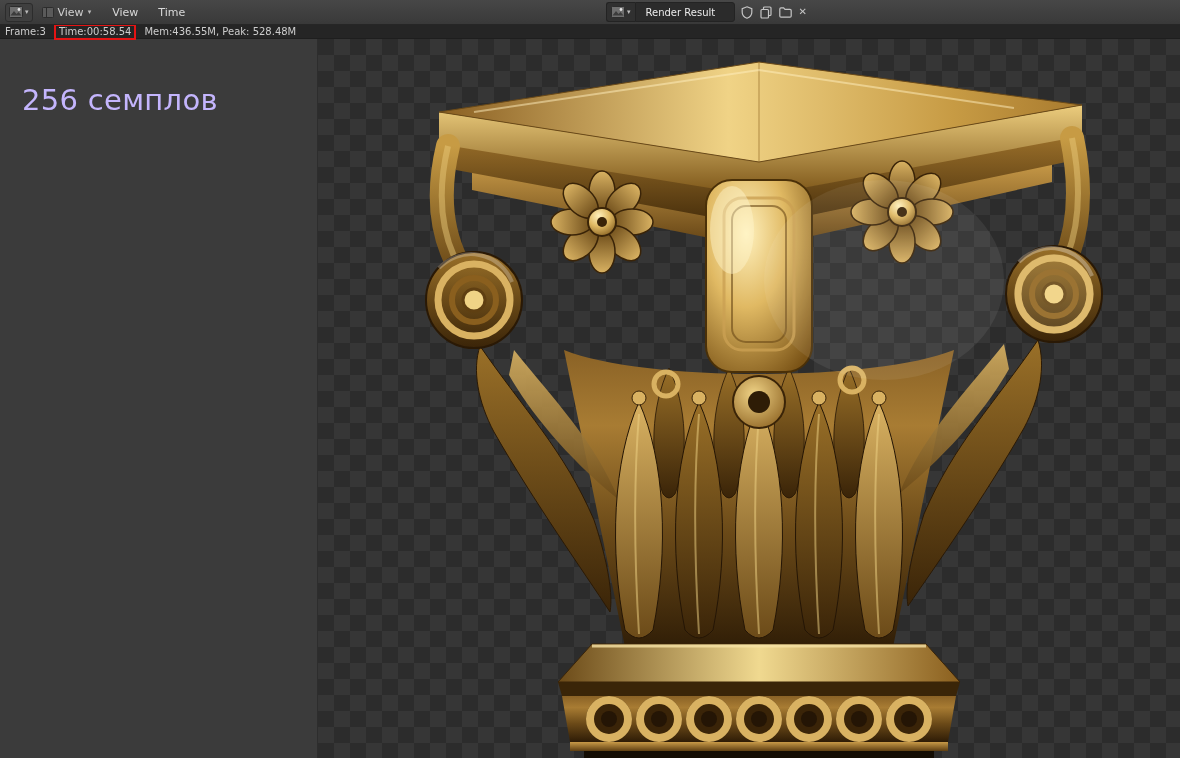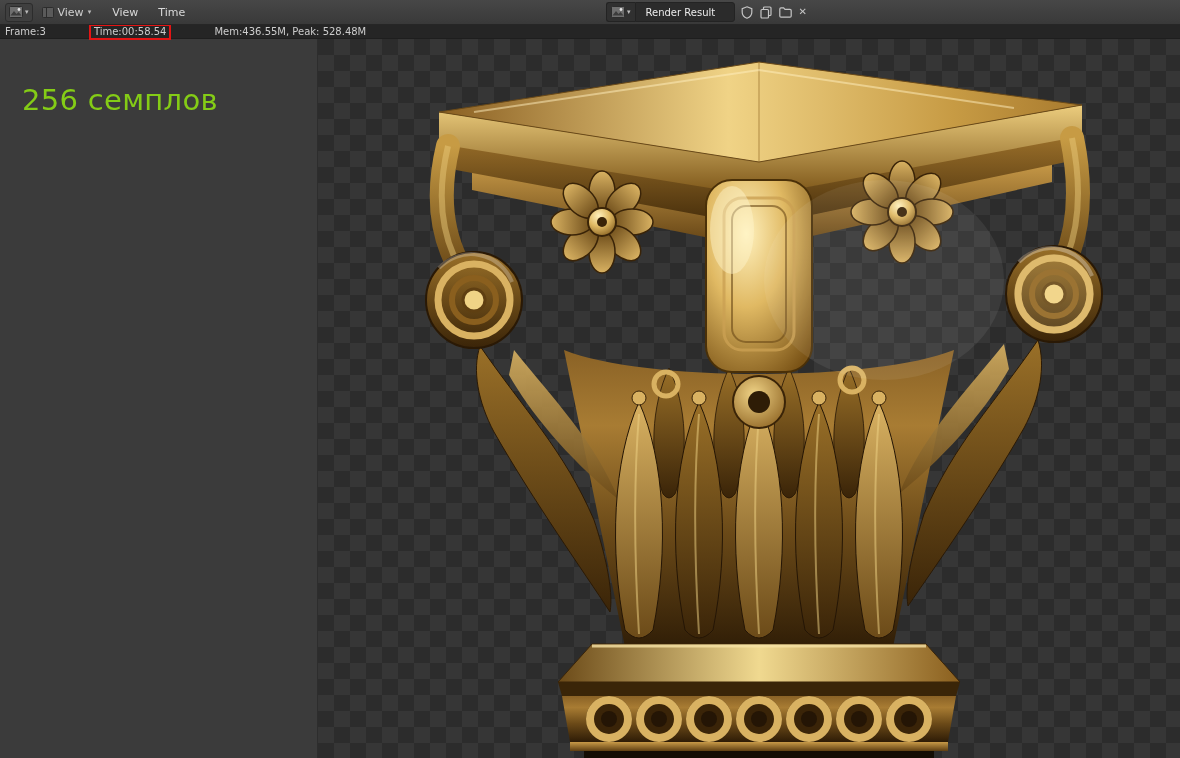--- a/index.html
+++ b/index.html
@@ -26,29 +26,29 @@
   .db-browse{display:flex;align-items:center;gap:2px;padding:0 4px;background:#303030;
              border:1px solid #232323;border-right:none;border-radius:3px 0 0 3px;cursor:pointer}
   .db-name{display:flex;align-items:center;background:#2b2b2b;border:1px solid #232323;
            color:#ebebeb;font-size:10px;padding:0 10px;min-width:100px;
            border-radius:0 3px 3px 0;cursor:text}
   .db-actions{display:flex;align-items:center;margin-left:3px;gap:1px}
   .xglyph{font-size:10px;color:#c5c5c5;line-height:1}
 
   
   .statsbar{height:14px;background:#252525;border-bottom:1px solid #1e1e1e;display:flex;
-            align-items:center;padding:0 5px;font-size:10px;color:#cdcdcd;gap:25px;
+            align-items:center;padding:0 5px;font-size:10px;color:#cdcdcd;gap:7px;
             position:relative;z-index:2;white-space:nowrap}
-  .time-box{border:2px solid #e41414;padding:0 3px;margin:0 18px;line-height:12px;
+  .time-box{border:2px solid #e41414;padding:0 3px;margin:0 1px;line-height:12px;
             position:relative;z-index:4;background:transparent}
 
   
   .main{display:flex;height:719px}
   .left-panel{width:318px;background:#3b3b3b;border-right:1px solid #2d2d2d;position:relative;flex:none}
-  .samples{margin:44px 0 0 22px;font-size:29px;color:#84cc16;letter-spacing:.3px}
+  .samples{margin:44px 0 0 22px;font-size:29px;color:#c4b5fd;letter-spacing:.3px}
 
   .render-area{flex:1;position:relative;overflow:hidden;background-color:#2c2c2c;
     background-image:
       linear-gradient(45deg,#363636 25%,transparent 25%,transparent 75%,#363636 75%),
       linear-gradient(45deg,#363636 25%,transparent 25%,transparent 75%,#363636 75%);
     background-size:32px 32px;background-position:0 0,16px 16px}
   .capital{position:absolute;left:96px;top:11px}
   svg{display:block}
 </style>
 </head>

